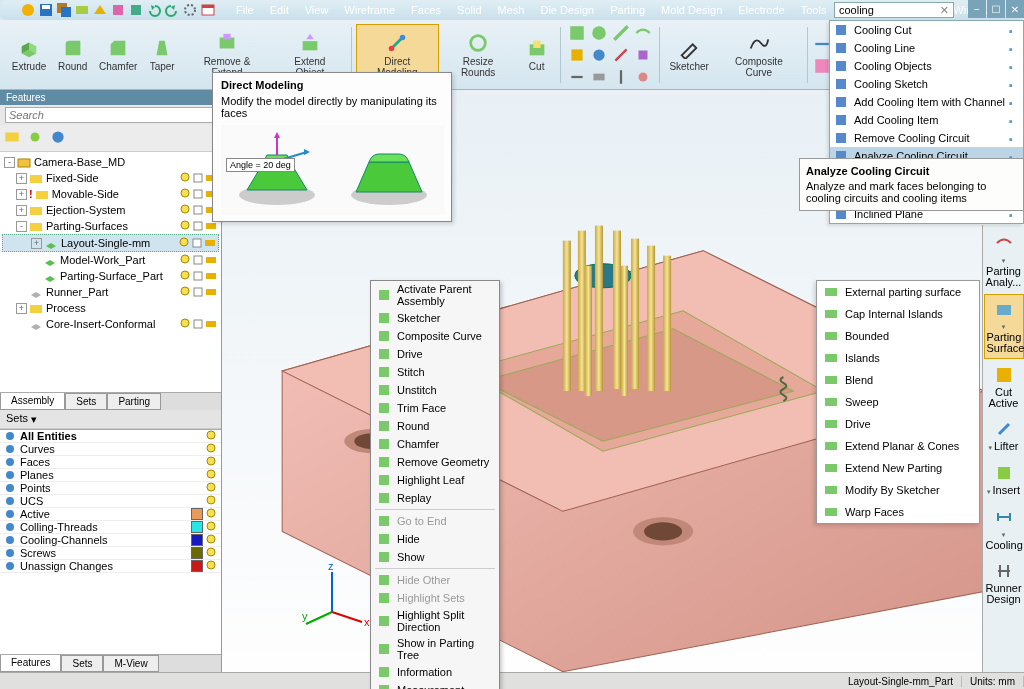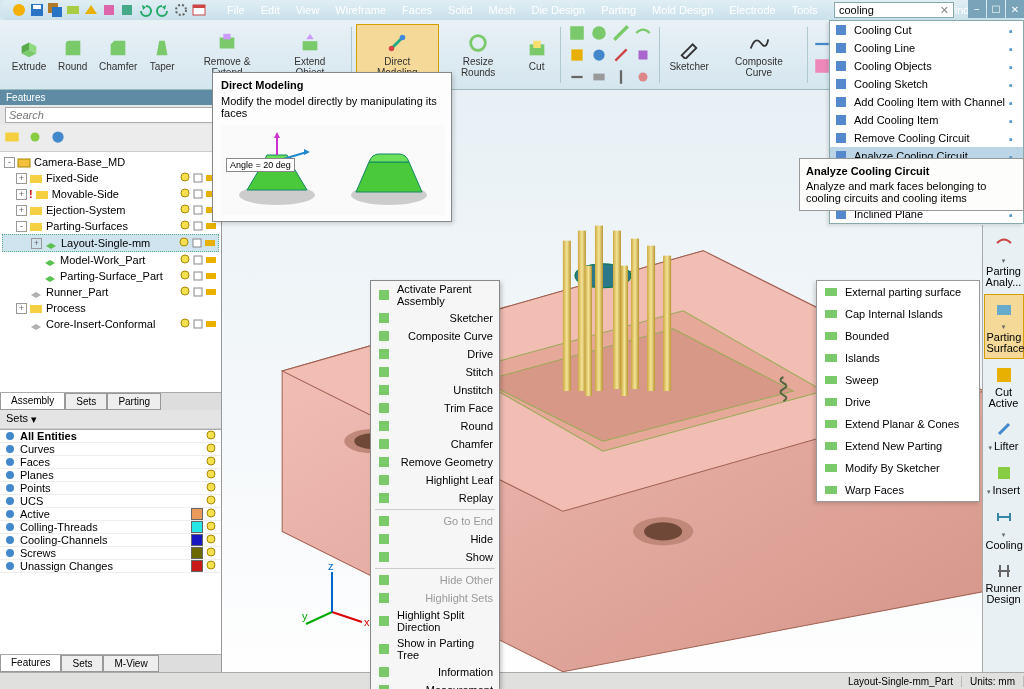--- a/index.html
+++ b/index.html
@@ -1,17 +1,17 @@
 <!DOCTYPE html>
 <html><head>
 <meta charset="utf-8">
 <style>
 * { margin:0; padding:0; box-sizing:border-box; font-family: Tahoma, Arial, sans-serif; font-size:11px; }
 body { width:1024px; height:689px; background:#d4e8f0; overflow:hidden; position:relative; }
-.titlebar { height:20px; background:linear-gradient(#e0eef4,#c9e0eb); display:flex; align-items:center; padding:0 11px;border-radius:7px; }
+.titlebar { height:20px; background:linear-gradient(#e0eef4,#c9e0eb); display:flex; align-items:center; padding:0 20px;border-radius:7px; }
 .titlebar .qat { display:flex; gap:2px; align-items:center; }
 .titlebar .qat span { width:16px; height:16px; display:inline-block; }
 .menubar { display:flex; gap:0; margin-left:12px; }
 .menubar span { padding:2px 8px; color:#fff; cursor:pointer; }
 .searchbox { position:absolute; top:2px; right:70px; width:120px; height:16px; background:#fff; border:1px solid #8aa; display:flex; align-items:center; padding:0 4px; }
 .searchbox input { border:none; outline:none; font-size:11px; width:90px; }
 .winbtns { position:absolute; top:0; right:0; display:flex; }
 .winbtns div { width:18px; height:18px; background:#79a3b8; margin-left:1px; display:flex; align-items:center; justify-content:center; color:#fff; font-size:10px; }
 .ribbon { height:70px; background:linear-gradient(#e8f1f6,#d5e6ef); border-bottom:1px solid #9bb; display:flex; align-items:center; padding:2px 6px; gap:0; }
 .ribbon-btn { display:flex; flex-direction:column; align-items:center; justify-content:center; padding:2px 6px; cursor:pointer; min-width:38px; height:62px; }
@@ -43,21 +43,21 @@
 .set-row { display:flex; align-items:center; padding:0 4px; border-bottom:1px solid #eee; }
 .set-row .ico { width:12px; height:12px; margin-right:4px; }
 .set-row .txt { flex:1; }
 .set-row .sw { width:12px; height:12px; border:1px solid #666; margin-left:2px; }
 .set-row .bulb { width:12px; height:12px; margin-left:2px; }
 .viewport { position:absolute; left:222px; top:90px; right:0; bottom:17px; background:linear-gradient(#e8f0f5,#fefefe); overflow:hidden; }
 .tooltip { position:absolute; left:212px; top:72px; width:240px; background:#fdfdfd; border:1px solid #888; padding:6px 8px; box-shadow:2px 2px 4px rgba(0,0,0,.15); z-index:10; }
 .tooltip .hd { font-weight:bold; margin-bottom:4px; font-size:11px; }
 .tooltip-img { width:224px; height:90px; background:#fafafa; display:flex; align-items:center; justify-content:space-around; margin-top:6px; }
 .ctx-menu { position:absolute; left:370px; top:280px; width:130px; background:#f6f6f6; border:1px solid #888; box-shadow:2px 2px 4px rgba(0,0,0,.2); z-index:20; }
-.ctx-item { display:flex; align-items:center; padding:2px 6px; cursor:pointer;justify-content:space-between; }
+.ctx-item { display:flex; align-items:center; padding:2px 6px; cursor:pointer; }
 .ctx-item.disabled { color:#999; }
 .ctx-item .ico { width:14px; height:14px; margin-right:6px; }
 .ctx-sep { height:1px; background:#ccc; margin:2px 4px; }
 .search-results { position:absolute; top:20px; right:0; width:195px; background:#fff; border:1px solid #8aa; z-index:30; box-shadow:-2px 2px 3px rgba(0,0,0,.1); }
 .sr-row { display:flex; align-items:center; padding:2px 4px; cursor:pointer; }
 .sr-row.sel { background:#bcd5e6; }
 .sr-row .ico { width:14px; height:14px; margin-right:6px; }
 .sr-row .txt { flex:1; }
 .sr-row .pin { width:10px; height:10px; color:#59c; }
 .sr-tip { position:absolute; right:0; top:158px; width:225px; background:#fdfdfc; border:1px solid #999; padding:6px; z-index:31; }
@@ -1351,20 +1351,28 @@
         </svg>
       </span>
       <span>Islands</span>
     </div>
     <div class="fly-row">
       <span class="ico">
         <svg width="16" height="16">
           <rect x="2" y="4" width="12" height="8" fill="#7ac96b"></rect>
         </svg>
       </span>
+      <span>Blend</span>
+    </div>
+    <div class="fly-row">
+      <span class="ico">
+        <svg width="16" height="16">
+          <rect x="2" y="4" width="12" height="8" fill="#7ac96b"></rect>
+        </svg>
+      </span>
       <span>Sweep</span>
     </div>
     <div class="fly-row">
       <span class="ico">
         <svg width="16" height="16">
           <rect x="2" y="4" width="12" height="8" fill="#7ac96b"></rect>
         </svg>
       </span>
       <span>Drive</span>
     </div>

